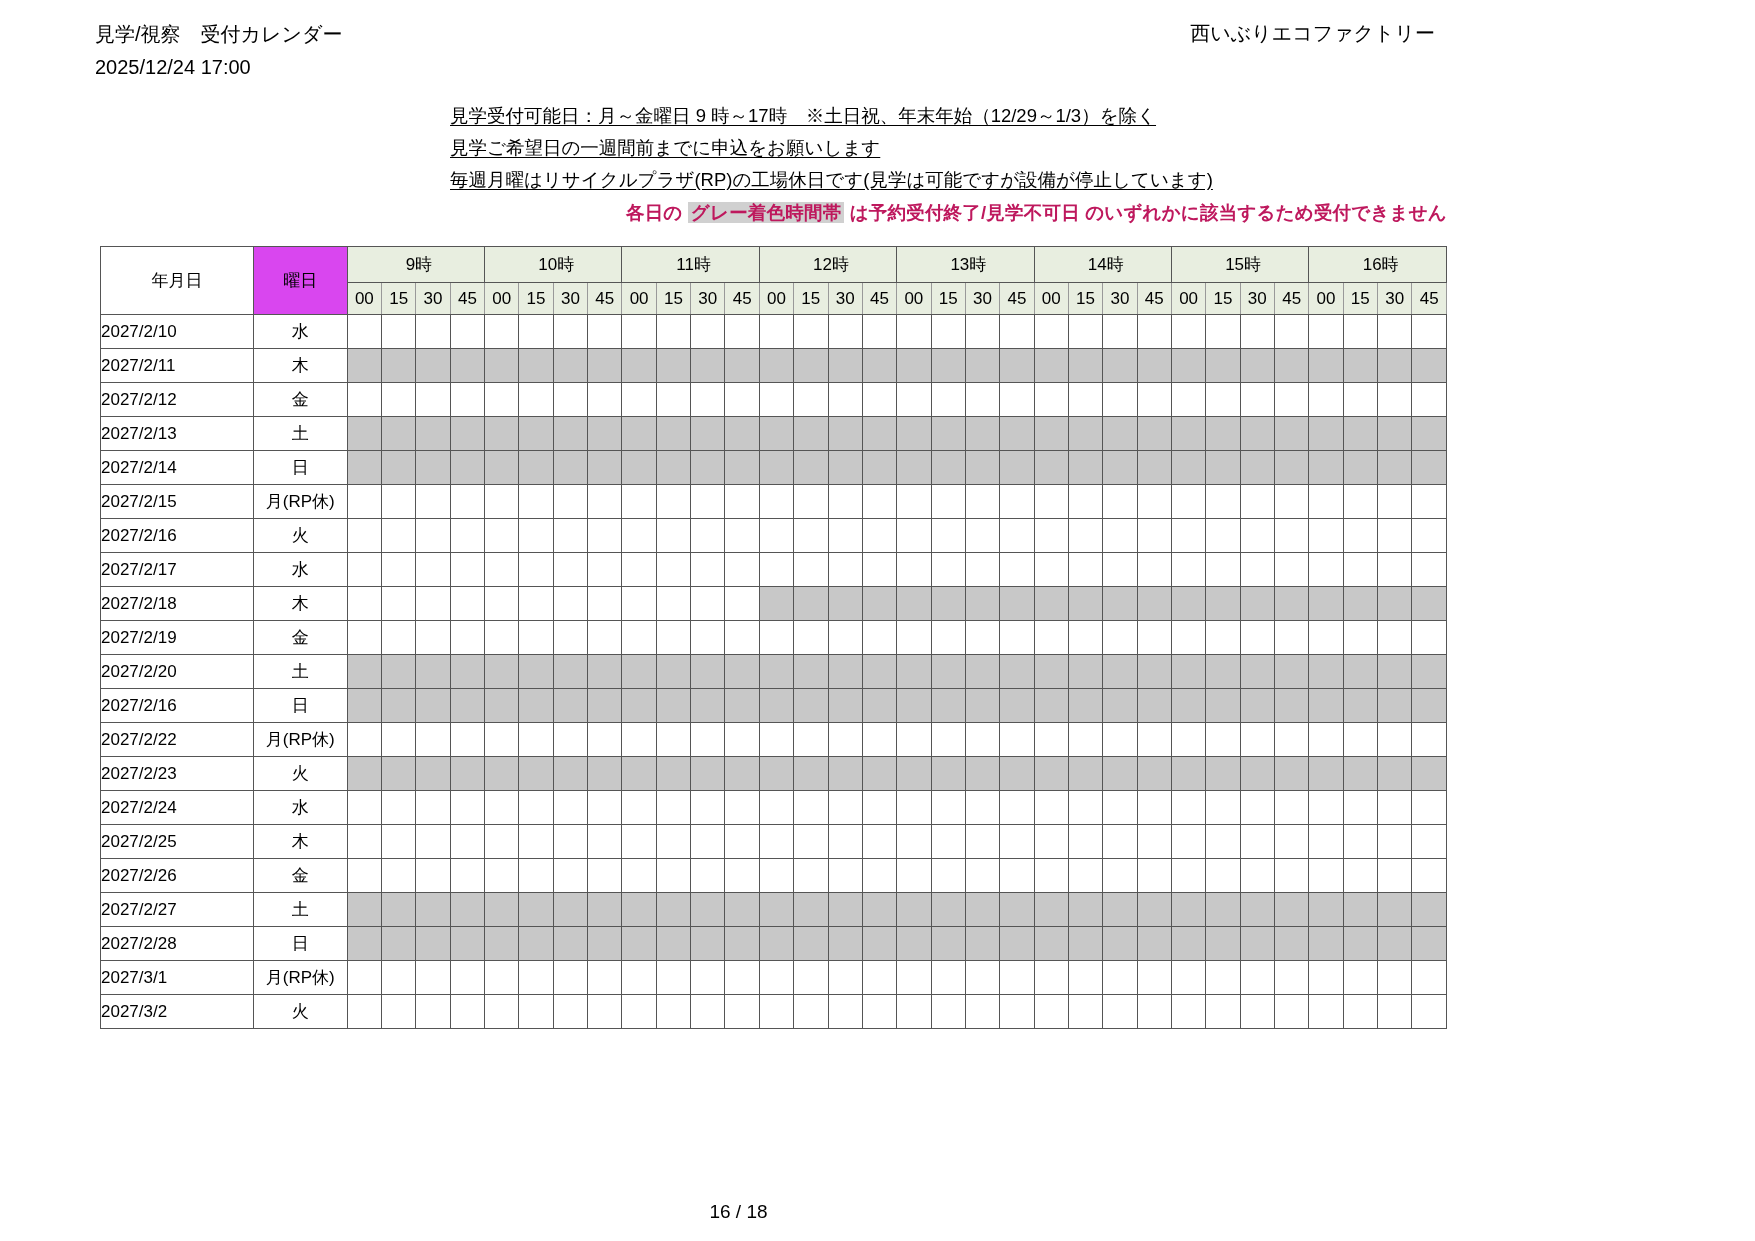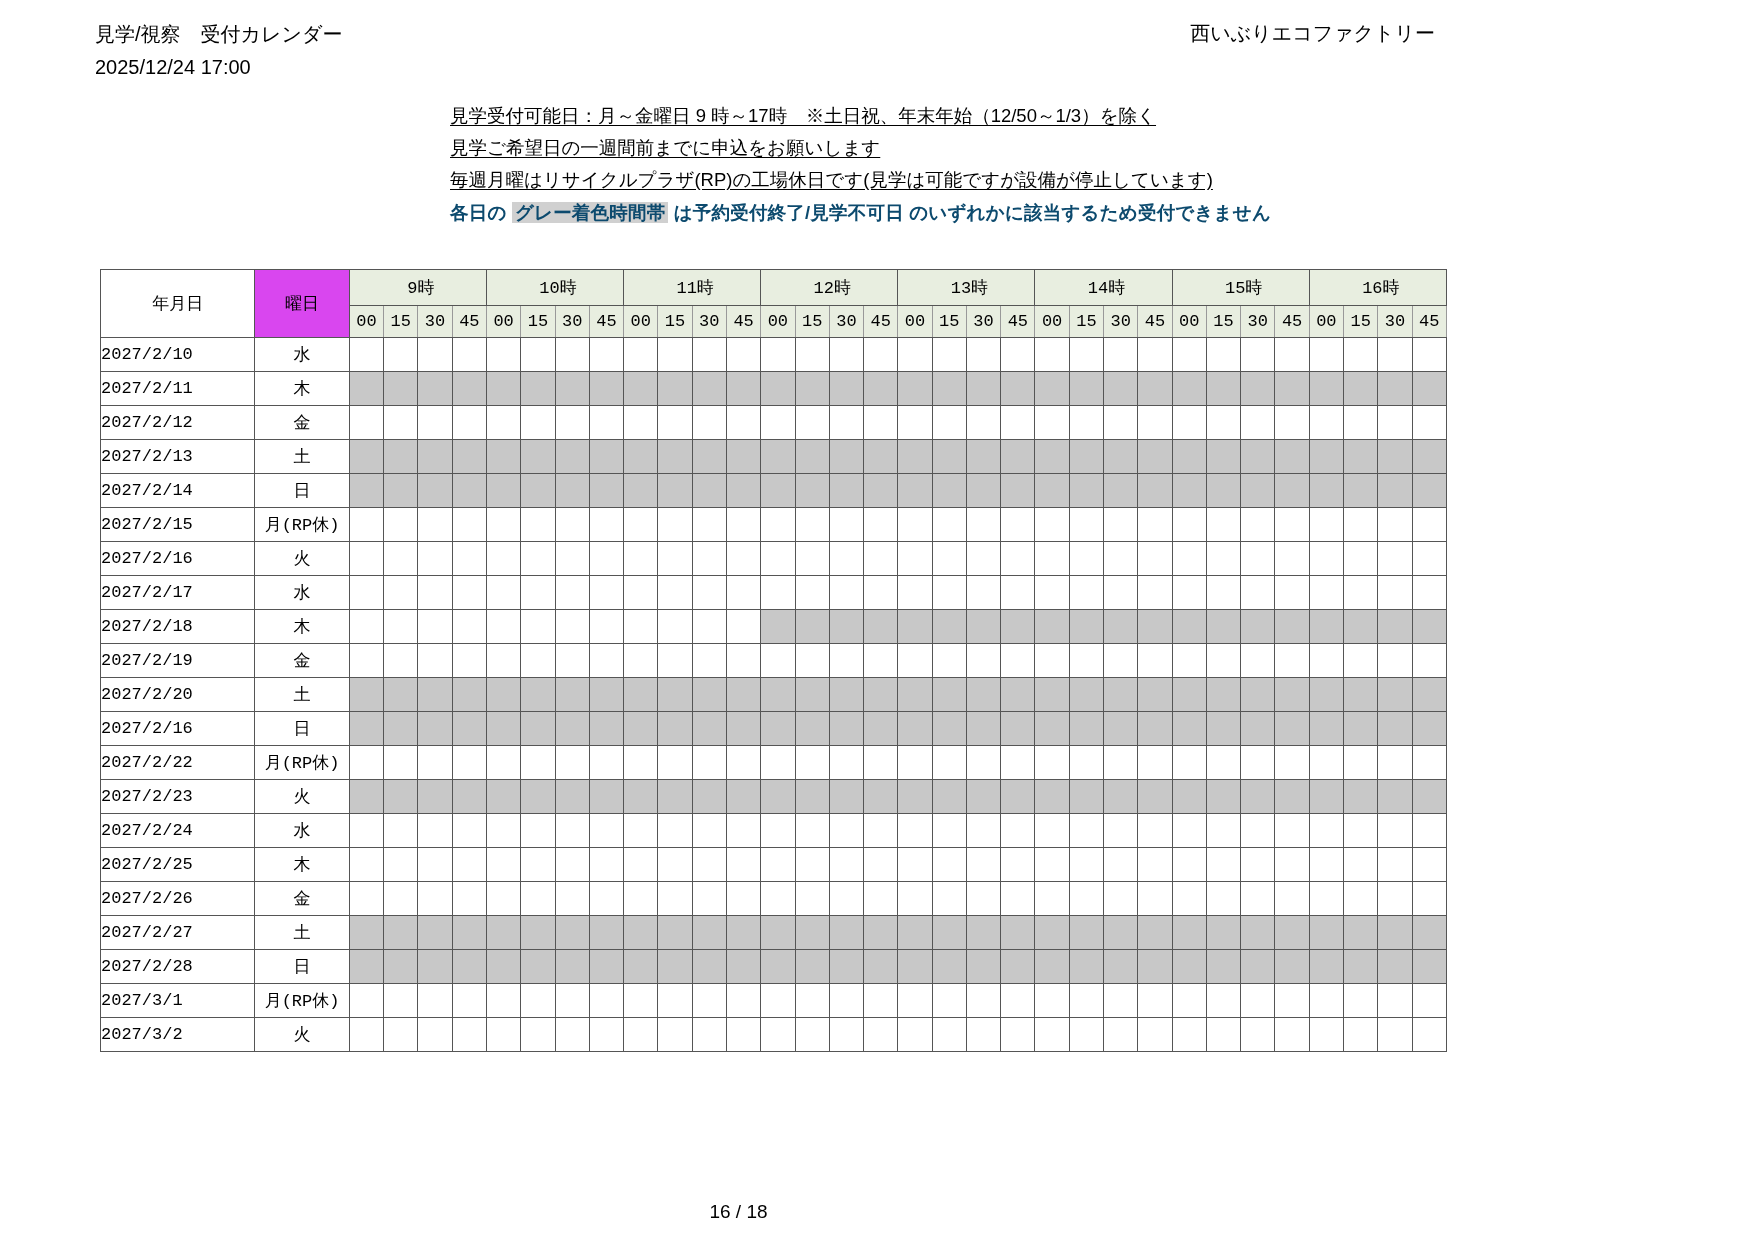--- a/index.html
+++ b/index.html
@@ -42,37 +42,37 @@
     padding-left: 420px;
     font-size: 18.5px;
     line-height: 1.72;
   }
   .note-line {
     text-decoration: underline;
     text-underline-offset: 3px;
     white-space: nowrap;
   }
   .note-warning {
-    color: #0c4a6e;
+    color: #be185d;
     font-weight: bold;
     white-space: nowrap;
     margin-top: 2px;
     letter-spacing: 0.2px;
+    text-align: right;
   }
   .note-warning .hl {
     background: #d0d0d0;
     padding: 0 3px;
   }
 
   table.cal {
     border-collapse: collapse;
-    margin-top: 40px;
+    margin-top: 17px;
     margin-left: 70px;
     table-layout: fixed;
-    font-family: Liberation Mono, monospace;
   }
   table.cal th, table.cal td {
     border: 1px solid #555555;
     font-weight: normal;
     font-size: 17px;
     padding: 0;
     box-sizing: border-box;
   }
   .hour-head {
     background: #e8eee0;
@@ -150,21 +150,21 @@
 
   <div class="header-row">
     <div class="header-left">
       <div>見学/視察　受付カレンダー</div>
       <div>2025/12/24  17:00</div>
     </div>
     <div class="header-right">西いぶりエコファクトリー</div>
   </div>
 
   <div class="notes">
-    <div class="note-line">見学受付可能日：月～金曜日 9 時～17時　※土日祝、年末年始（12/50～1/3）を除く</div>
+    <div class="note-line">見学受付可能日：月～金曜日 9 時～17時　※土日祝、年末年始（12/29～1/3）を除く</div>
     <div class="note-line">見学ご希望日の一週間前までに申込をお願いします</div>
     <div class="note-line">毎週月曜はリサイクルプラザ(RP)の工場休日です(見学は可能ですが設備が停止しています)</div>
     <div class="note-warning"><span>各日の</span> <span class="hl">グレー着色時間帯</span> <span>は予約受付終了/見学不可日 のいずれかに該当するため受付できません</span></div>
   </div>
 
   <table class="cal">
     <thead>
       <tr>
         <th class="corner-date" rowspan="2">年月日</th>
         <th class="corner-dow" rowspan="2">曜日</th>

